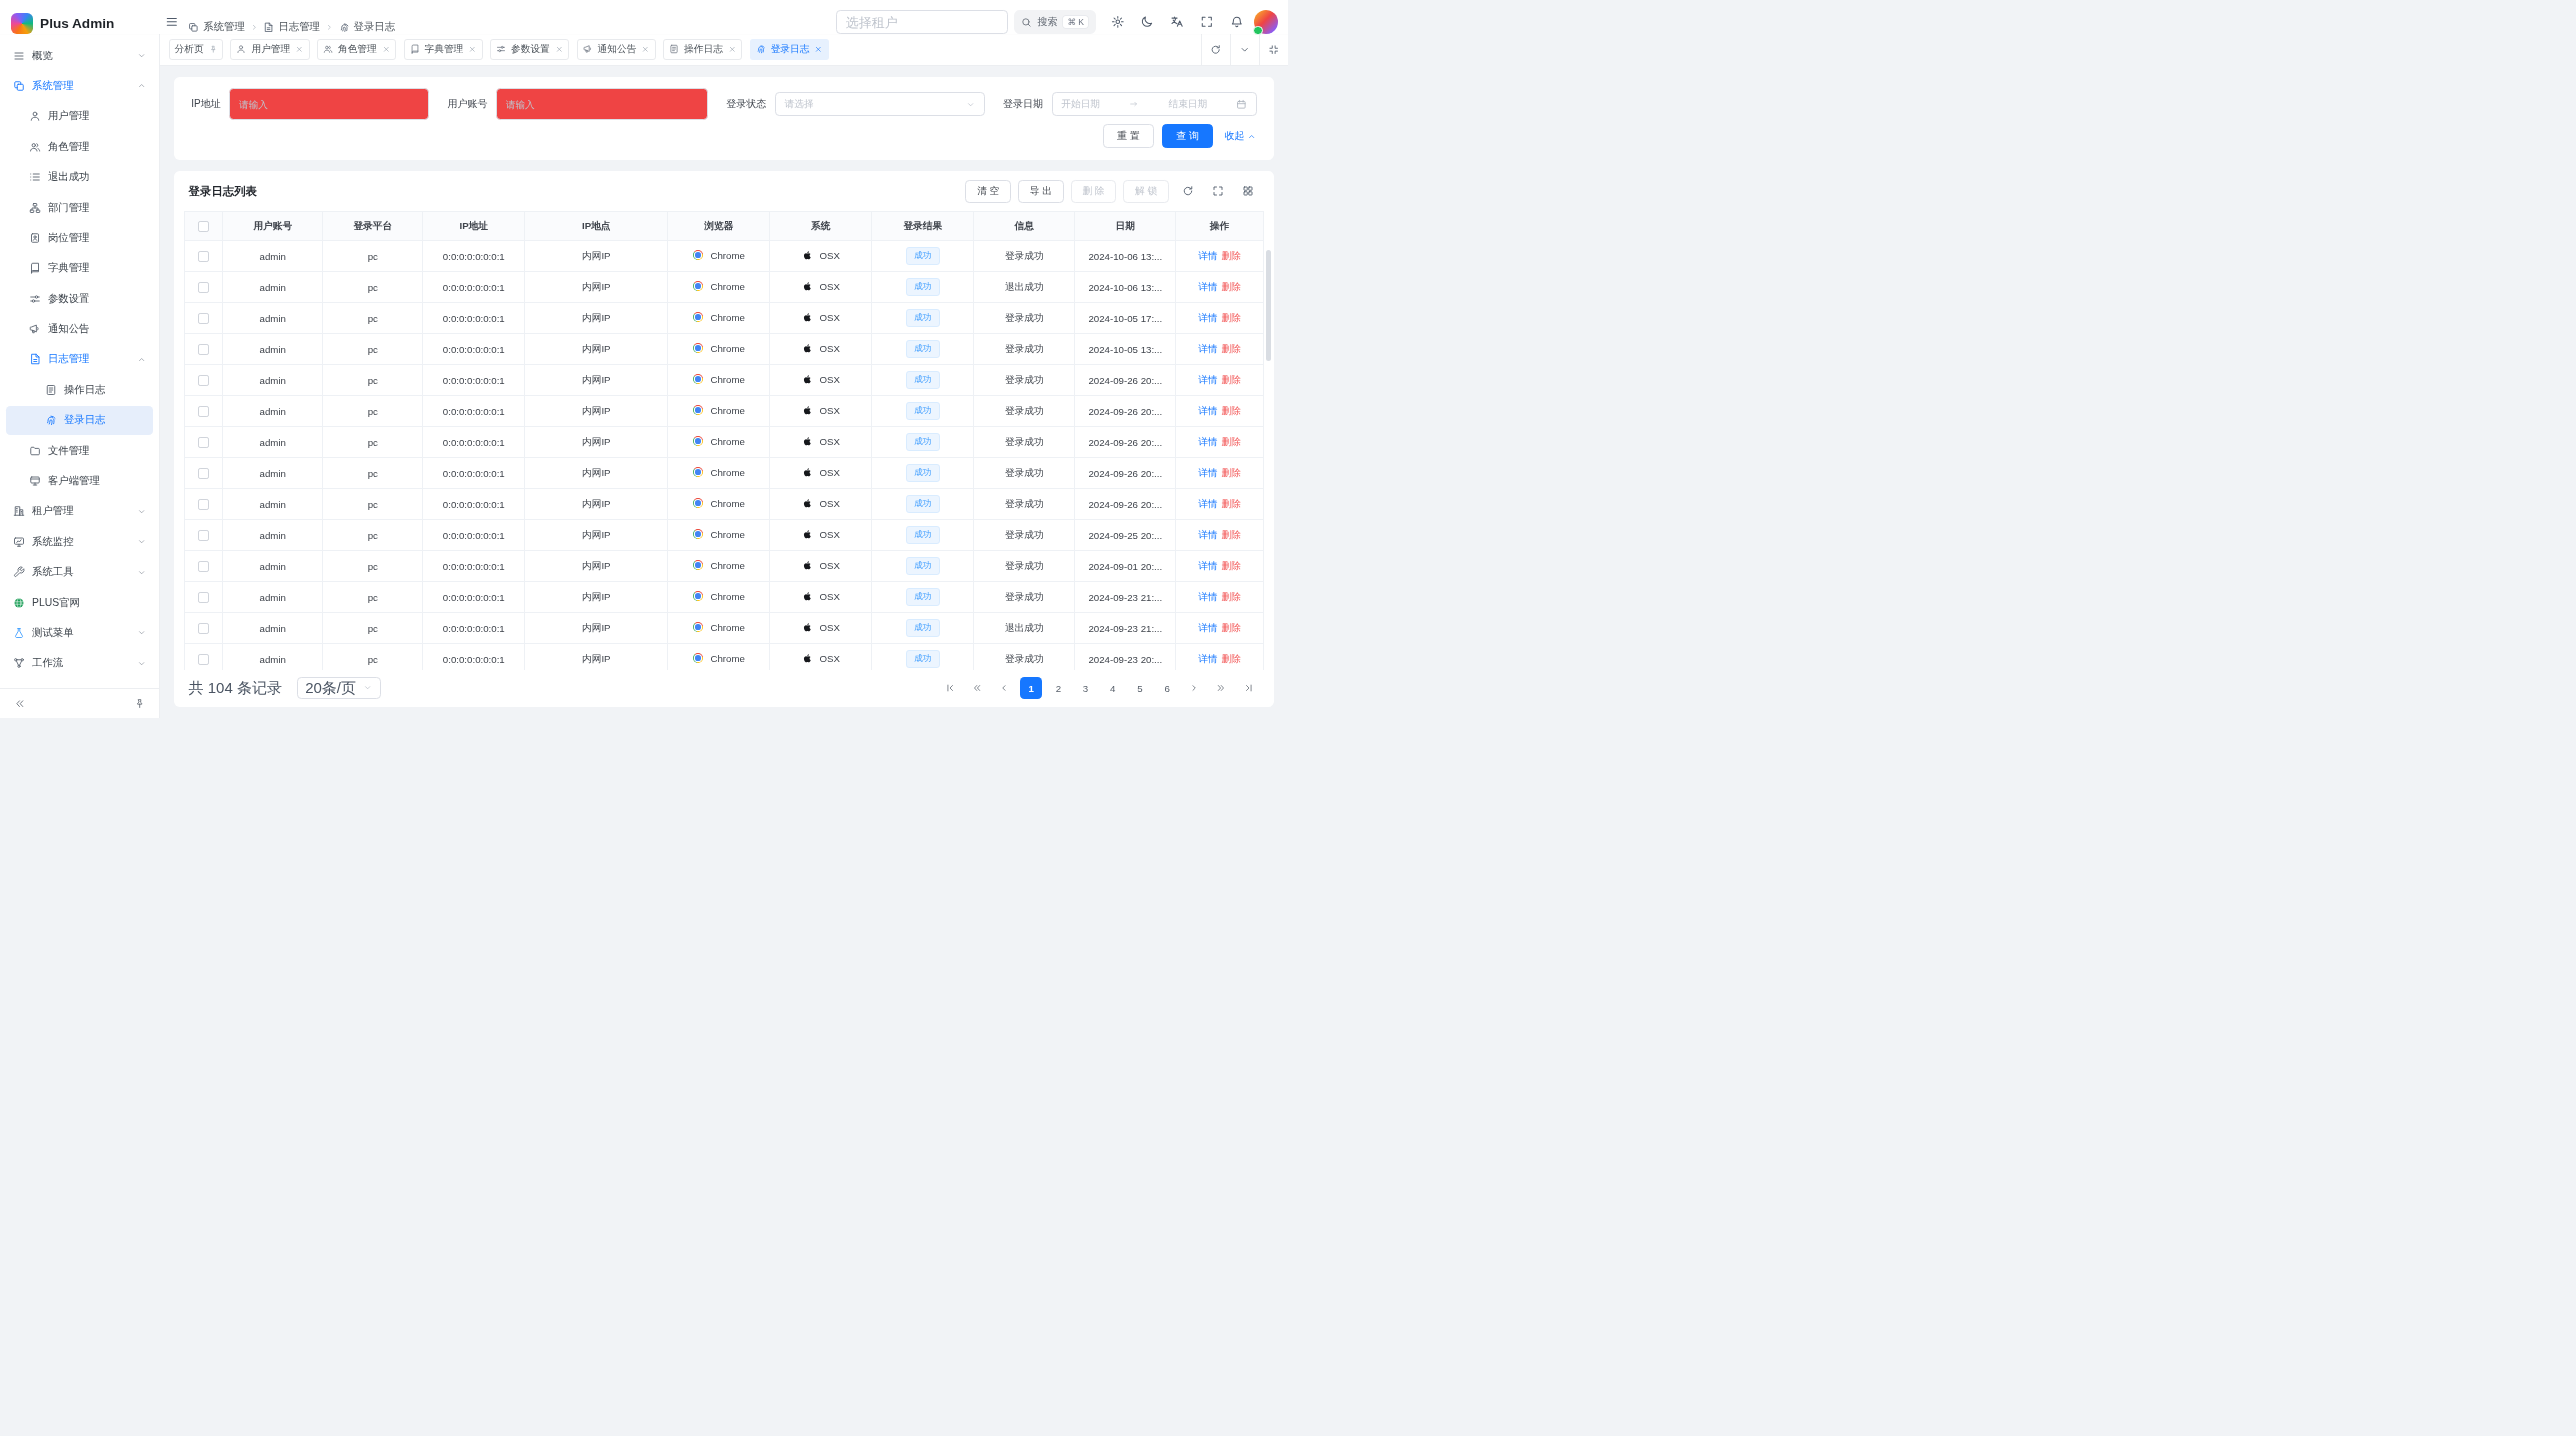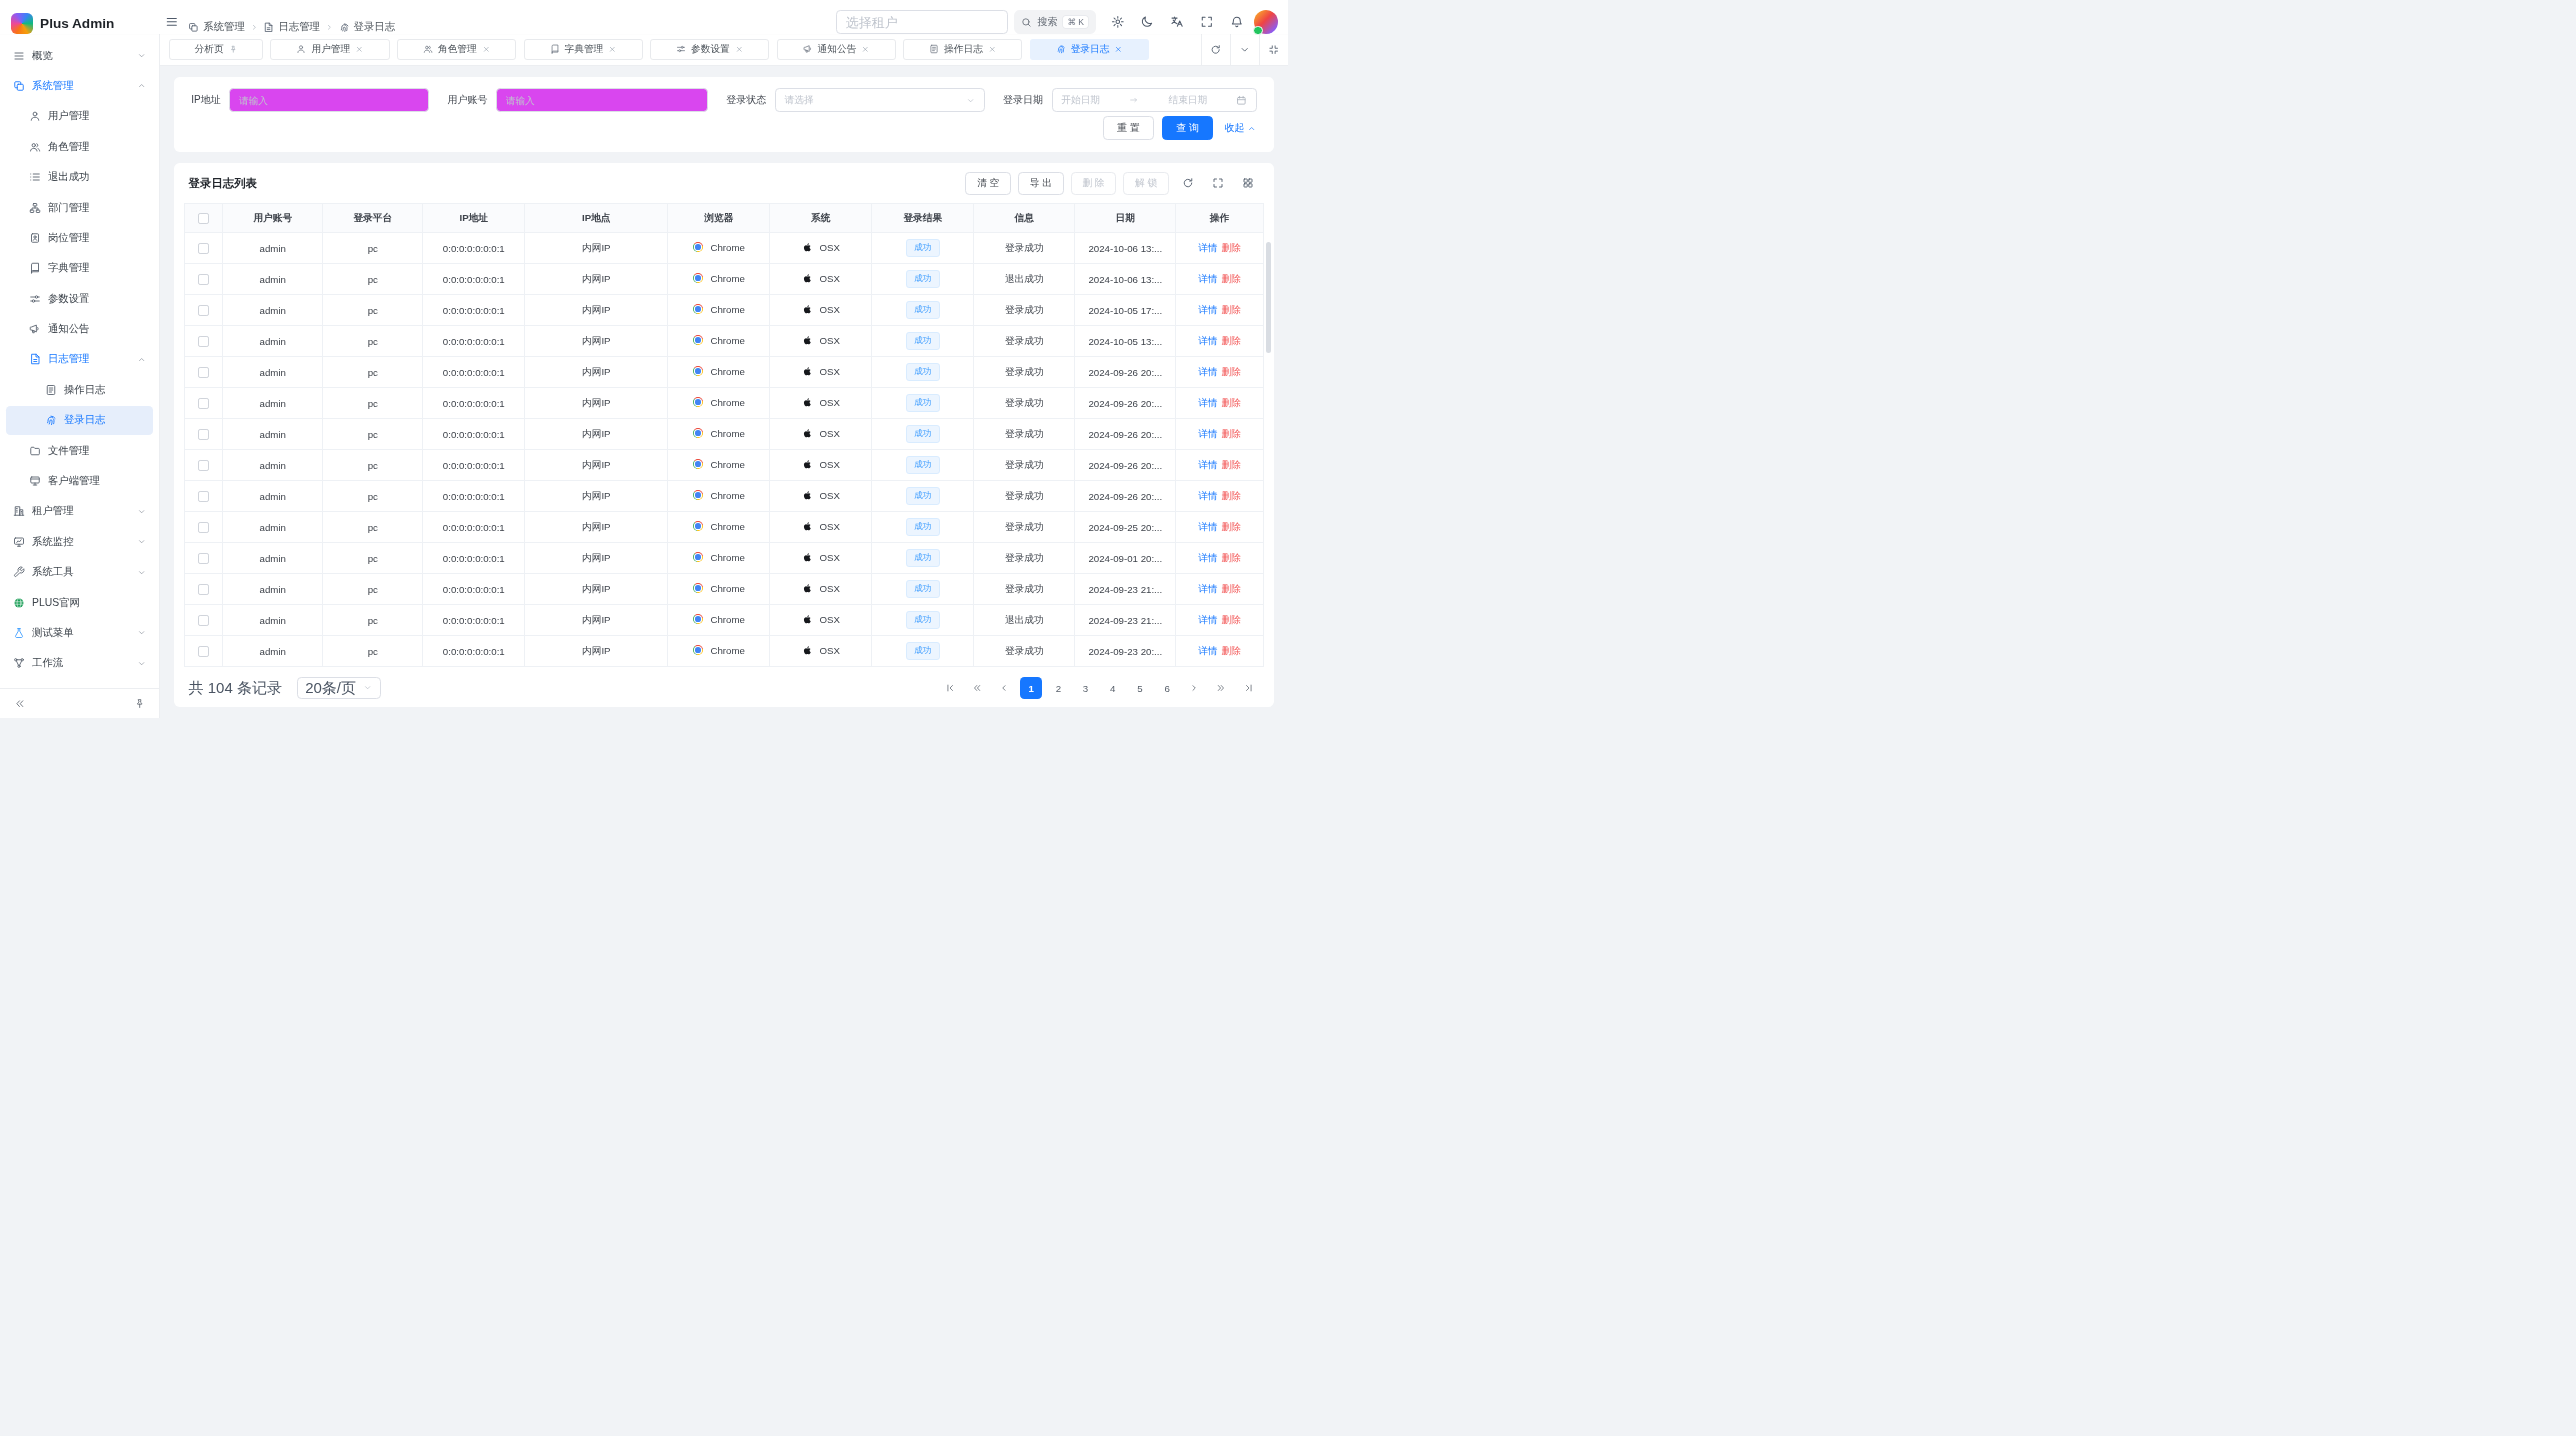--- a/index.html
+++ b/index.html
@@ -55,40 +55,40 @@
     justify-content:space-between;padding:0 8.6px;background:#fff}
   .foot-btn{width:21.5px;height:21.5px;display:flex;align-items:center;justify-content:center;color:#5f6670;cursor:pointer}
   .foot-btn .ic{width:11.4px;height:11.4px}
 
   .main{flex:1;display:flex;flex-direction:column;min-width:0}
 
   
   .tabbar{height:31.5px;flex:none;background:#fff;display:flex;align-items:center;padding-left:8.6px;
     border-bottom:0.7px solid #eceef1}
   .tabs{display:flex;align-items:center;flex:1;min-width:0}
-  .tab{height:21.5px;display:flex;align-items:center;gap:5px;padding:0 25px;margin-right:7.2px;
+  .tab{height:21.5px;display:flex;align-items:center;gap:5px;padding:0 5px;margin-right:7.2px;
     border:0.7px solid #e8eaed;border-radius:2.9px;font-size:9.7px;color:#4b5259;cursor:pointer;background:#fff;white-space:nowrap}
   .tab .ic{width:10px;height:10px;color:#6b7380}
   .tab .tab-close,.tab .tab-pin{width:8.6px!important;height:8.6px!important;color:#9aa3ad}
   .tab.active{background:#e7f1fe;border-color:transparent;color:#1677ff}
   .tab.active .ic{color:#1677ff}
   .tab-ctrls{display:flex;align-items:center;height:100%;flex:none}
   .tab-ctrl{width:29px;height:100%;display:flex;align-items:center;justify-content:center;color:#4e5969;
     border-left:0.7px solid #eceef1;cursor:pointer}
   .tab-ctrl .ic{width:11.4px;height:11.4px}
 
   
   .content{flex:1;padding:11.4px 14.3px;display:flex;flex-direction:column;min-height:0}
 
   .filter-card{background:#fff;border-radius:5.7px;padding:11.4px 17px;flex:none}
   .filter-row{display:flex;align-items:center;justify-content:space-between}
   .f-group{display:flex;align-items:center;gap:8.6px}
   .f-label{color:#3f444d;white-space:nowrap}
-  .f-input{height:24px;border:0.7px solid #dcdfe6;border-radius:4.3px;padding:0 8.6px;font-size:9.7px;
-    color:#333;background:#d946ef;outline:none;font-family:inherit}
+  .f-input{height:32px;border:0.7px solid #dcdfe6;border-radius:4.3px;padding:0 8.6px;font-size:9.7px;
+    color:#333;background:#ef4444;outline:none;font-family:inherit}
   .f-input::placeholder{color:#bfc4cd}
   .f-select,.f-daterange{height:24px;border:0.7px solid #dcdfe6;border-radius:4.3px;display:flex;align-items:center;
     padding:0 8.6px;background:#fff;cursor:pointer}
   .ph{color:#bfc4cd;font-size:9.7px;white-space:nowrap}
   .f-select{justify-content:space-between}
   .sel-chev{width:9.3px!important;height:9.3px!important;color:#b6bcc6}
   .f-daterange{gap:7.2px;justify-content:space-between}
   .dr-arrow{width:10px!important;height:10px!important;color:#c4c9d1}
   .dr-cal{width:10.7px!important;height:10.7px!important;color:#a9b0ba}
   .filter-actions{display:flex;align-items:center;justify-content:flex-end;gap:8.6px;margin-top:4px}

